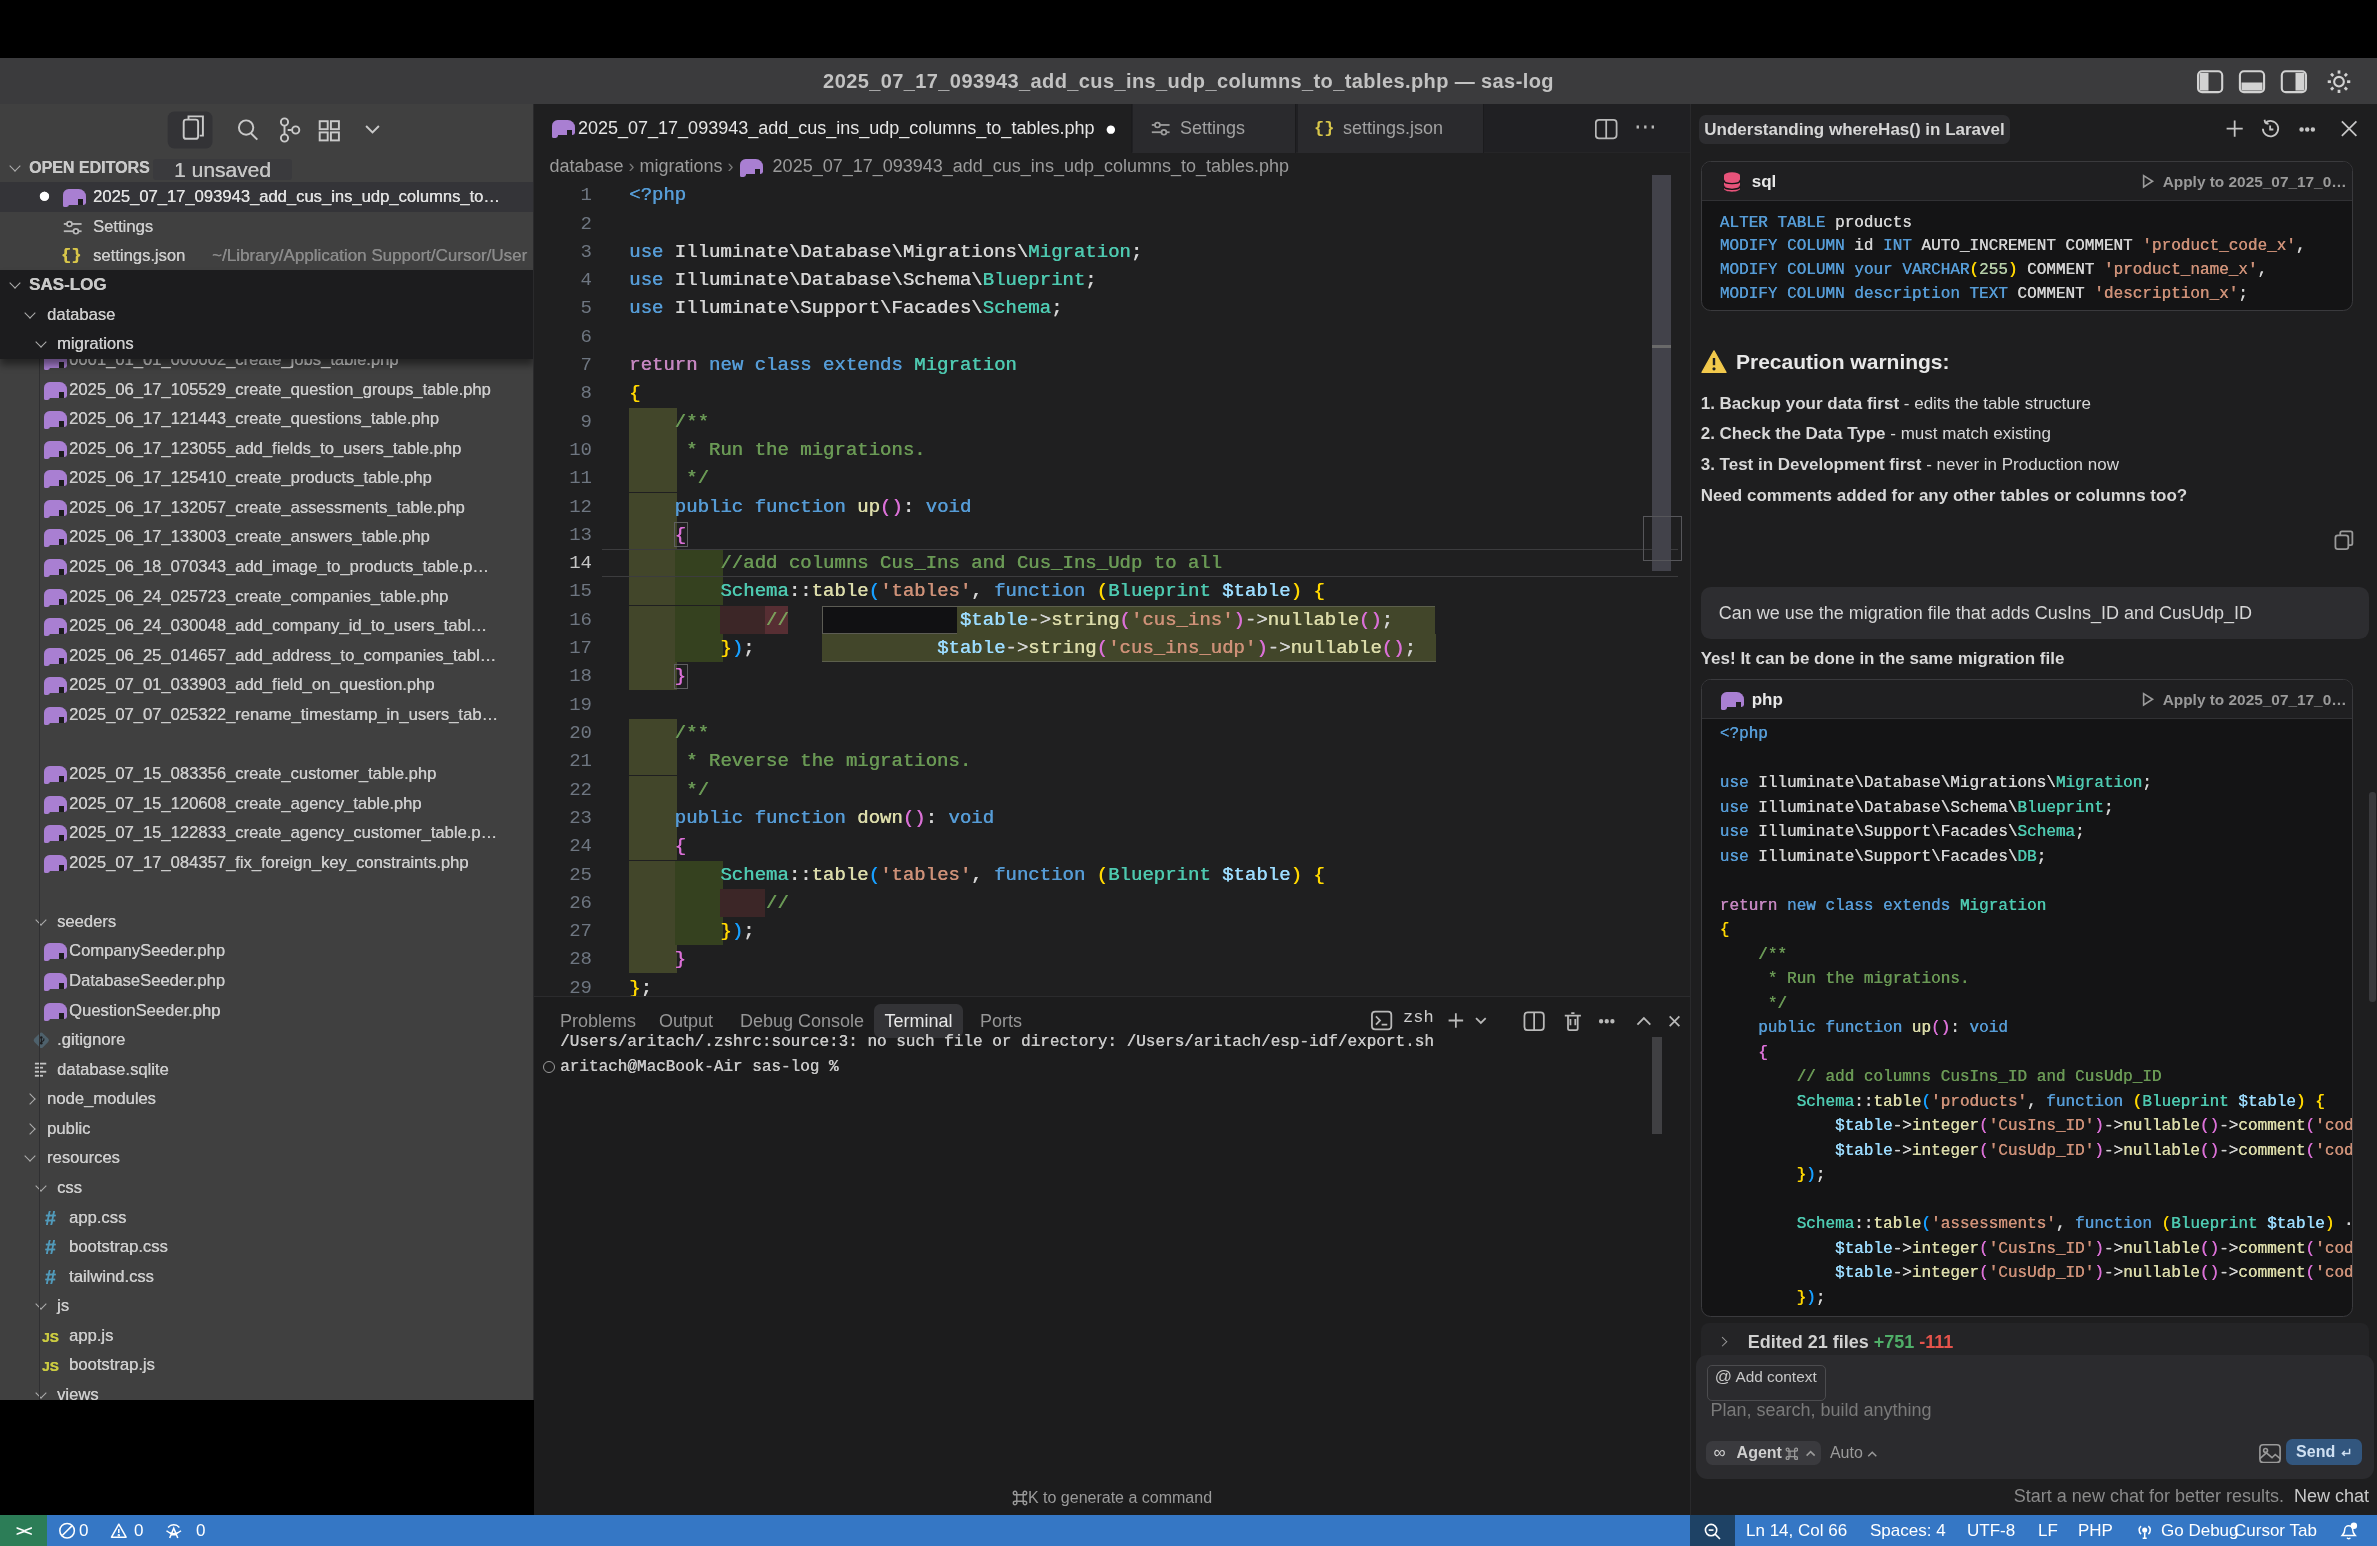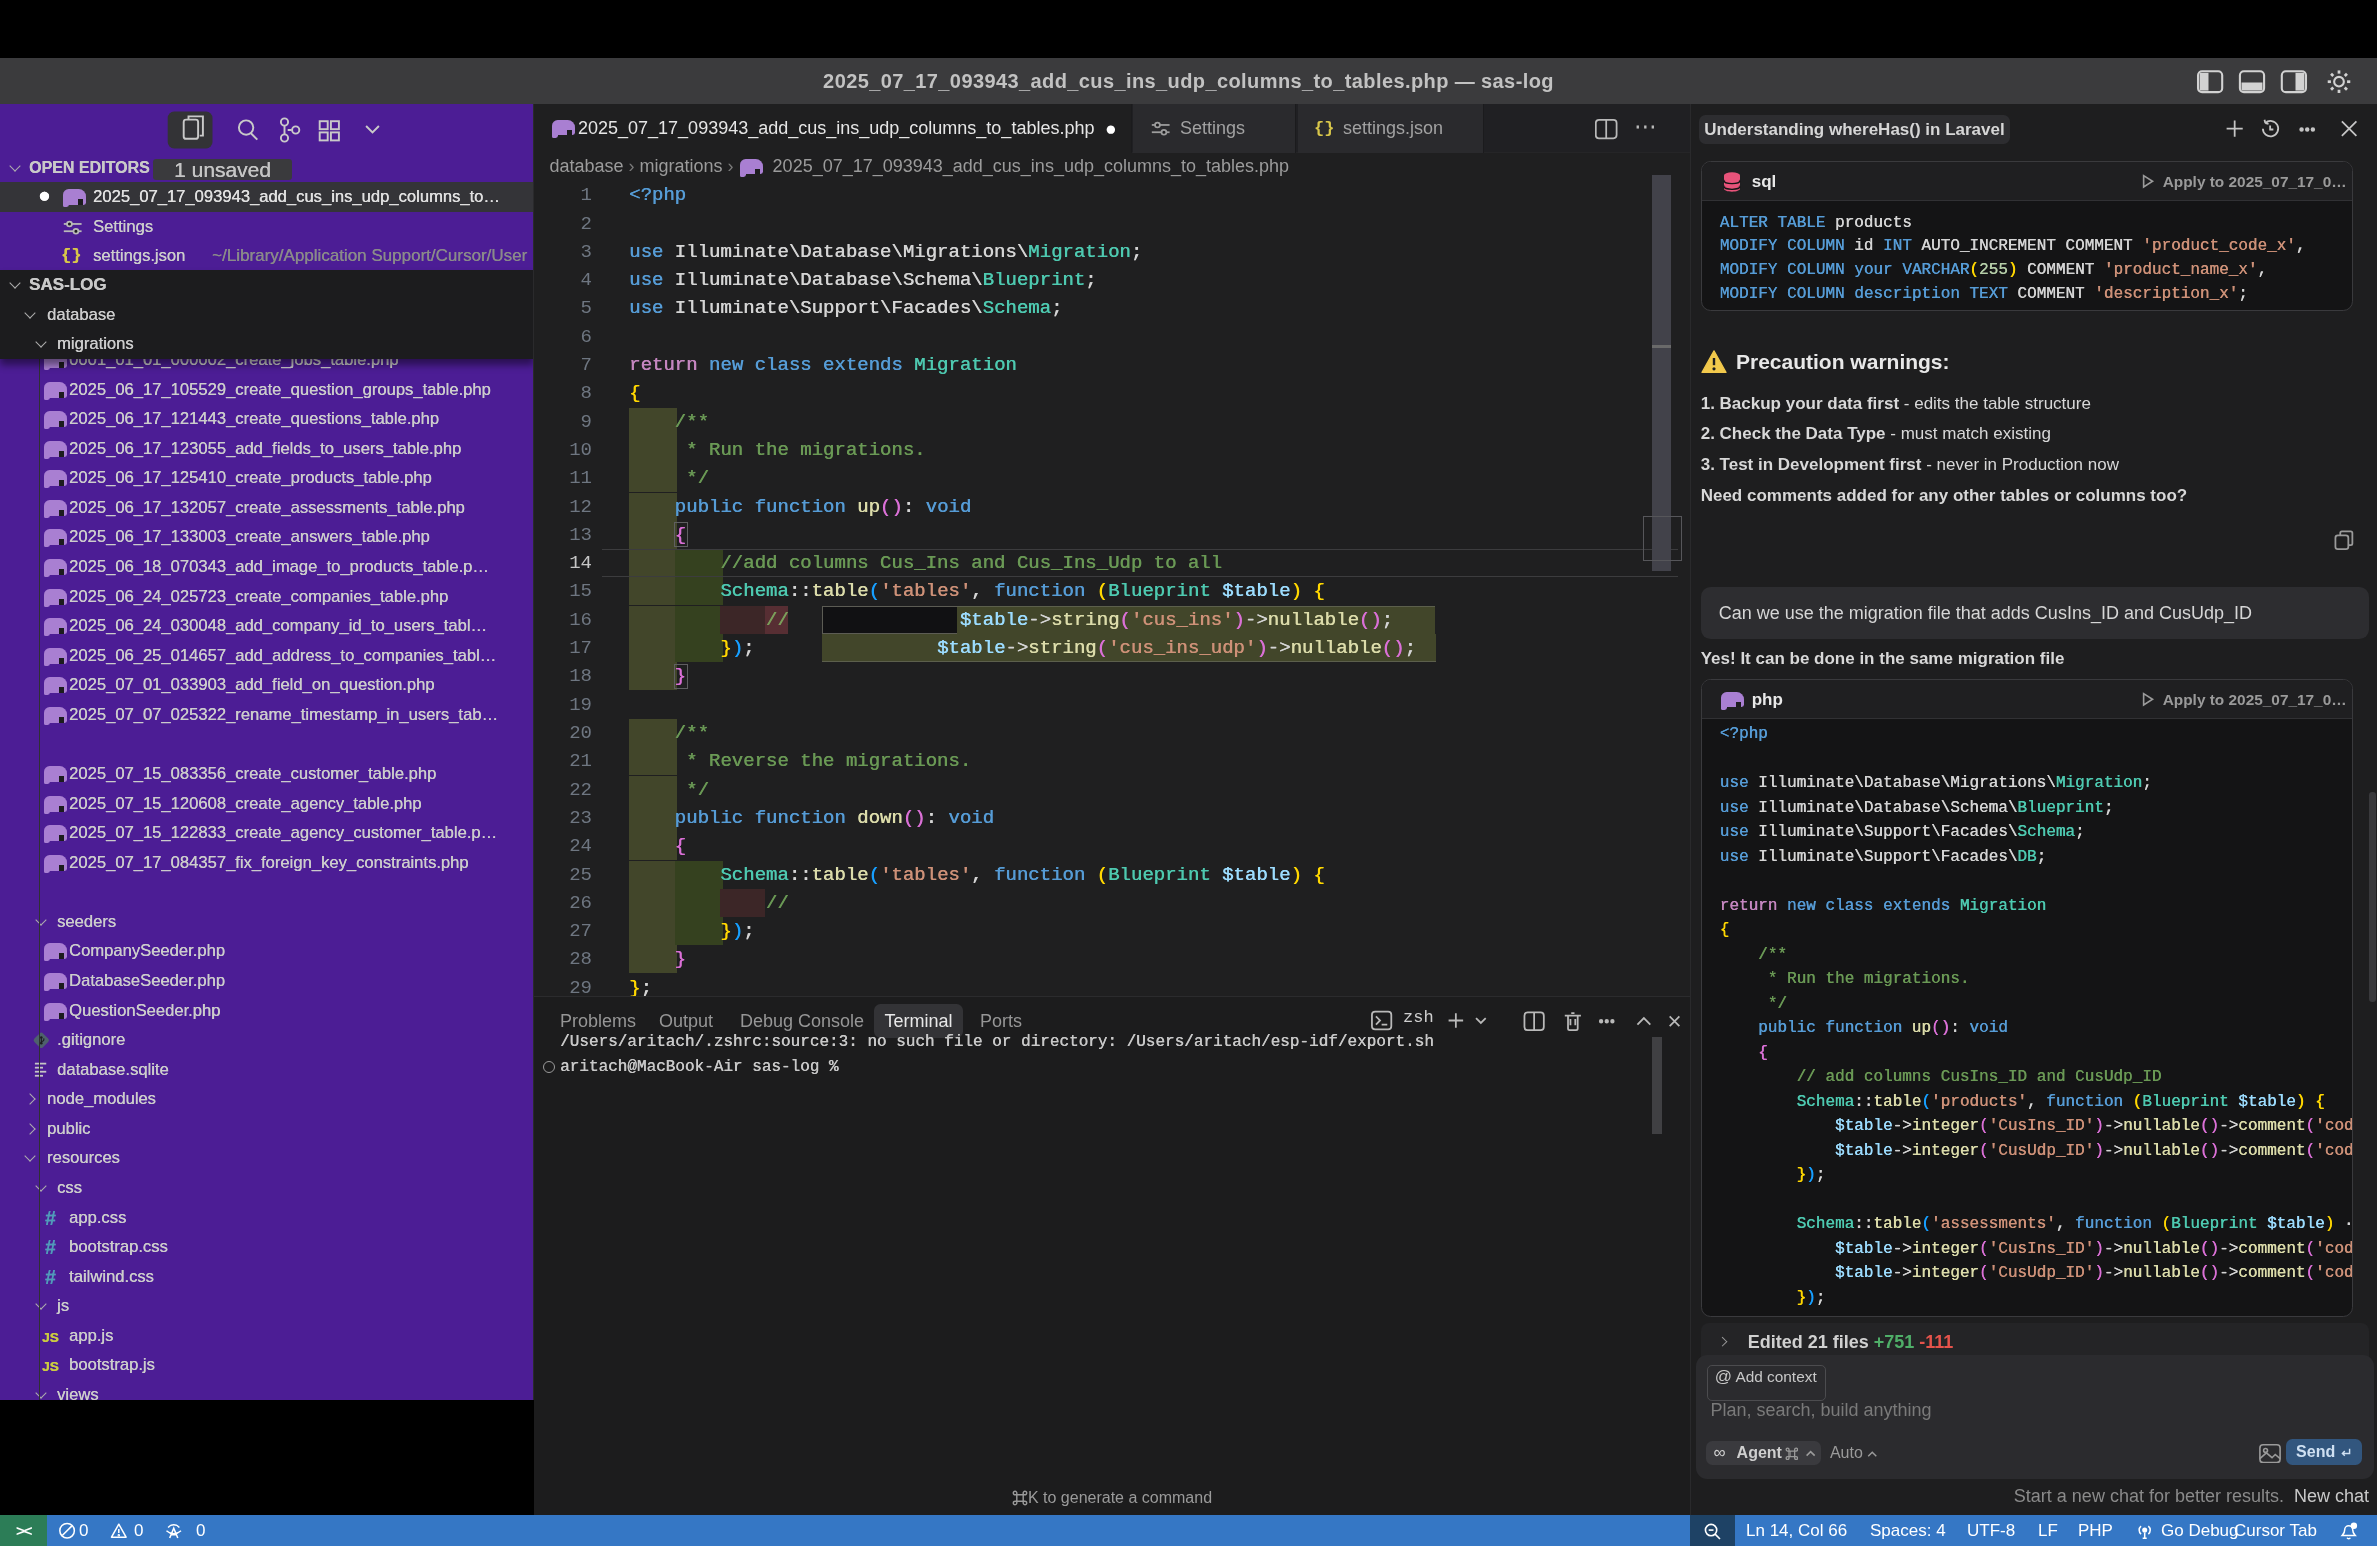--- a/index.html
+++ b/index.html
@@ -6,21 +6,21 @@
 body{font-family:"Liberation Sans",sans-serif;position:relative}
 .abs{position:absolute}
 .k{color:#569cd6}.t{color:#4ec9b0}.f{color:#dcdcaa}.v{color:#9cdcfe}.s{color:#ce9178}
 .c{color:#6a9955}.w{color:#d4d4d4}.p{color:#c586c0}.n{color:#b5cea8}
 .g1{color:#ffd700}.g2{color:#da70d6}.g3{color:#179fff}
 .mono{font-family:"Liberation Mono",monospace}
 
 #titlebar{left:0;top:58px;width:2377px;height:46px;background:#3b3b3d;}
 #titlebar .tt{width:100%;text-align:center;line-height:46px;font-size:20px;font-weight:700;color:#c2c2c2;letter-spacing:0.4px}
 
-#sidebar{left:0;top:104px;width:534px;height:1296px;background:#4c1d95;border-right:1.6px solid #2a2a2c;overflow:hidden}
+#sidebar{left:0;top:104px;width:534px;height:1296px;background:#404040;border-right:1.6px solid #2a2a2c;overflow:hidden}
 .srow{position:absolute;left:0;width:534px;height:30px;font-size:16.6px;color:#cccccc;text-shadow:0.3px 0 0 currentColor}
 .srow span{position:absolute;top:0;line-height:30px;white-space:nowrap}
 .hdr{font-weight:700;color:#c9c9c9}
 .cv,.cr{position:absolute;width:8px;height:8px;border-right:1.9px solid #aeaeae;border-bottom:1.9px solid #aeaeae}
 .cv{transform:rotate(45deg);top:9px}
 .cr{transform:rotate(-45deg);top:10.5px}
 .el{position:absolute;top:7.3px;width:22.6px;height:15.4px;background:#a97fd2;border-radius:5.7px 7.3px 2.4px 2.4px}
 .el:after{content:'';position:absolute;left:0px;top:9px;width:5.7px;height:9px;background:#a97fd2;border-radius:0 0 2.4px 1.6px}
 .el:before{content:'';position:absolute;right:2.4px;top:9.7px;width:4.9px;height:5.7px;background:#1c1c1e;}
 .guide{position:absolute;width:0.8px;background:#303032}

